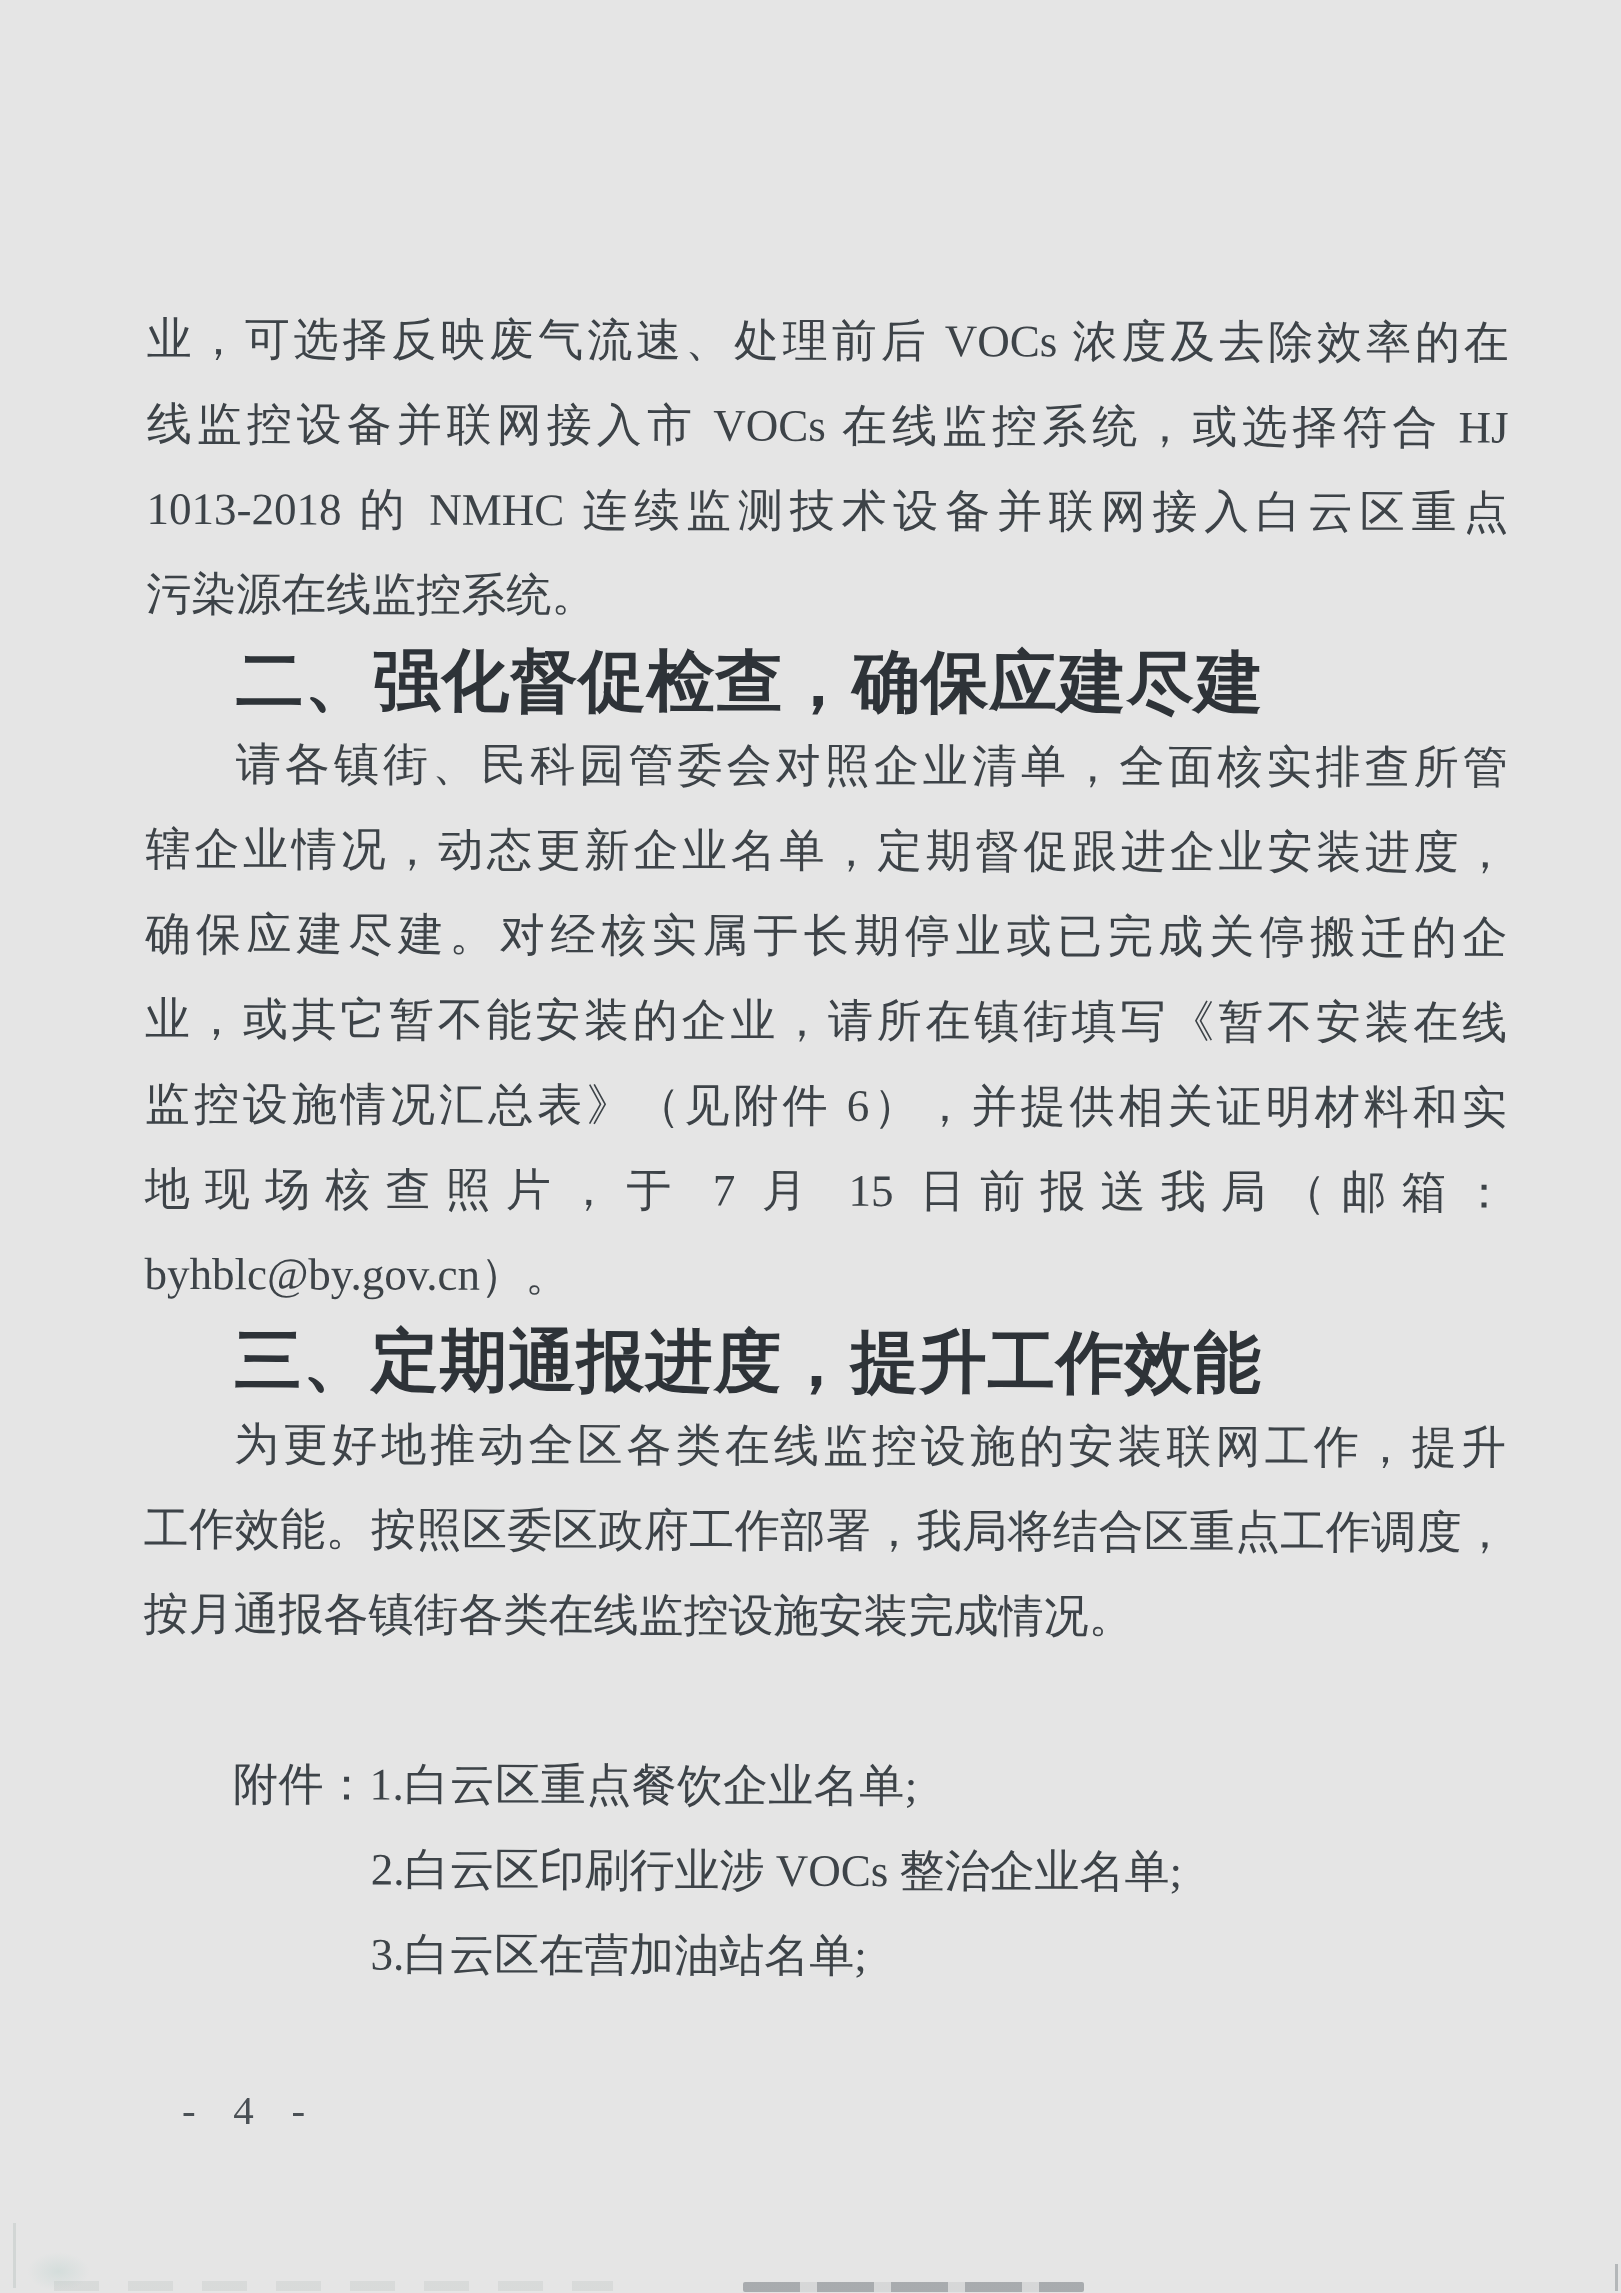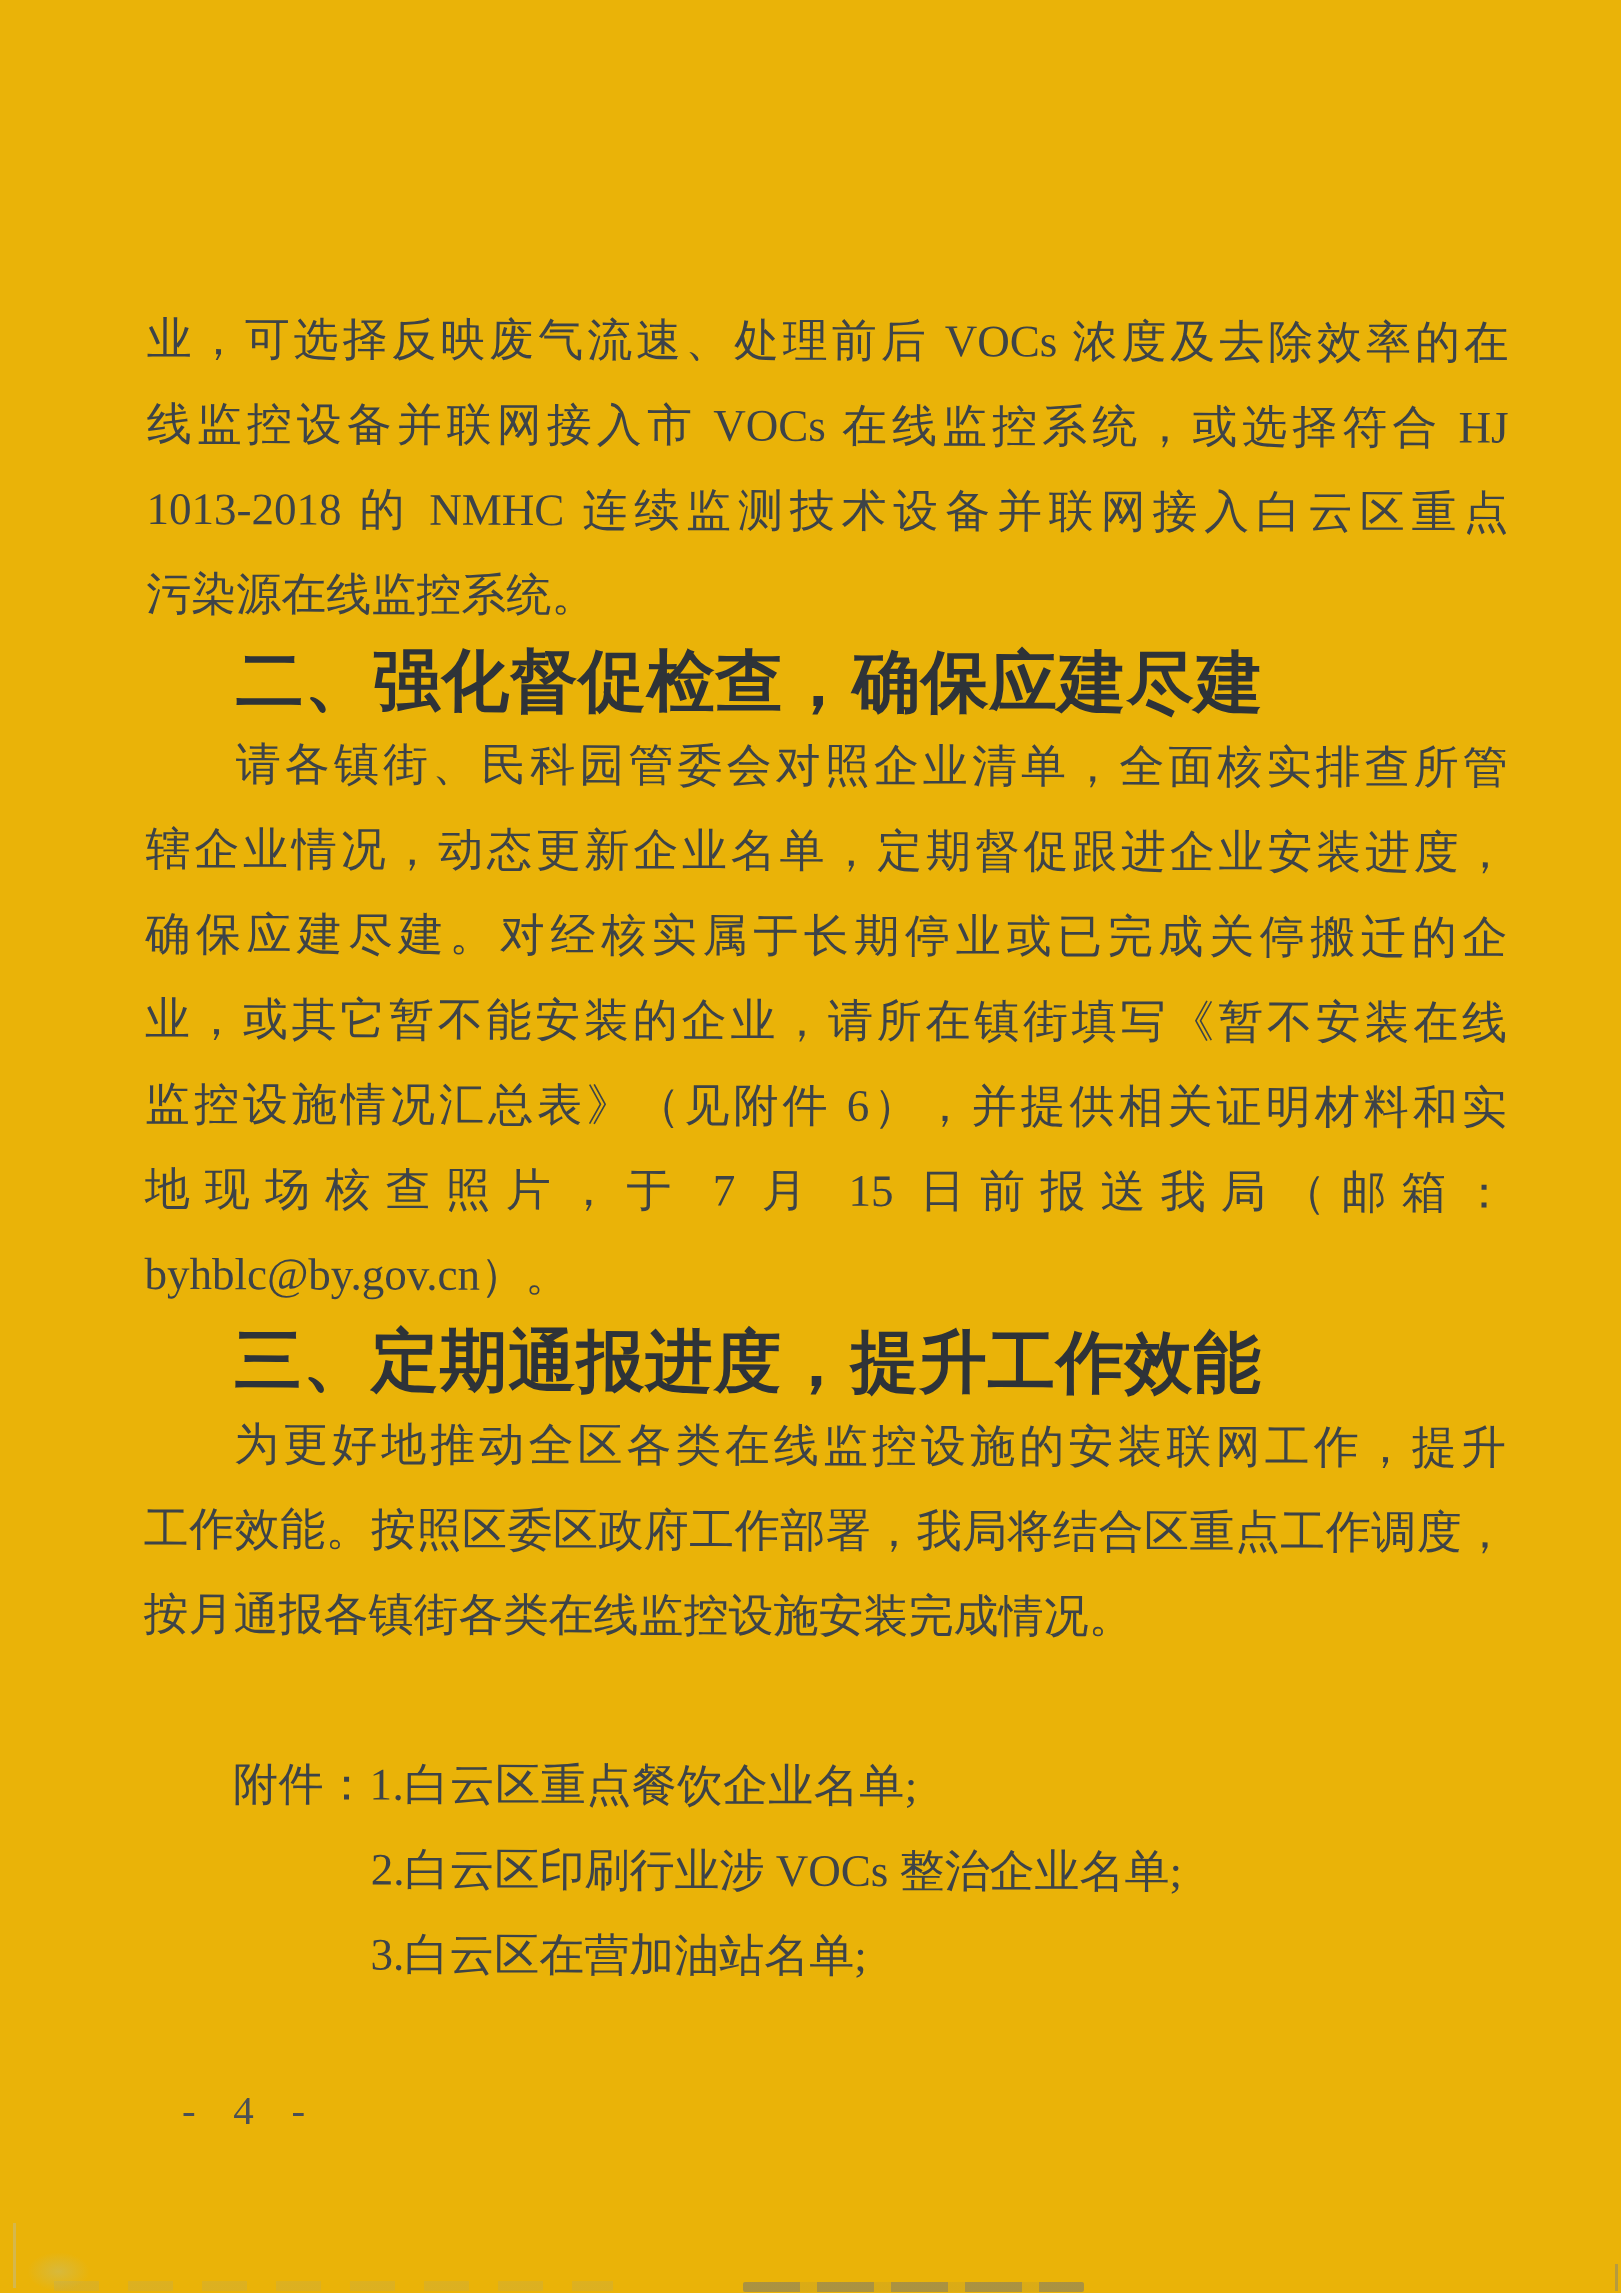--- a/index.html
+++ b/index.html
@@ -4,21 +4,21 @@
 <style>
   html, body {
     margin: 0;
     padding: 0;
     background: #fdfdfc;
   }
   .page {
     position: relative;
     width: 1621px;
     height: 2294px;
-    background: #eab308;
+    background: #e5e5e5;
     overflow: hidden;
     font-family: "Liberation Serif", "DejaVu Serif", serif;
   }
   .content {
     position: absolute;
     left: 147px;
     top: 297px;
     width: 1362px;
     font-size: 45px;
     color: #3d4348;

